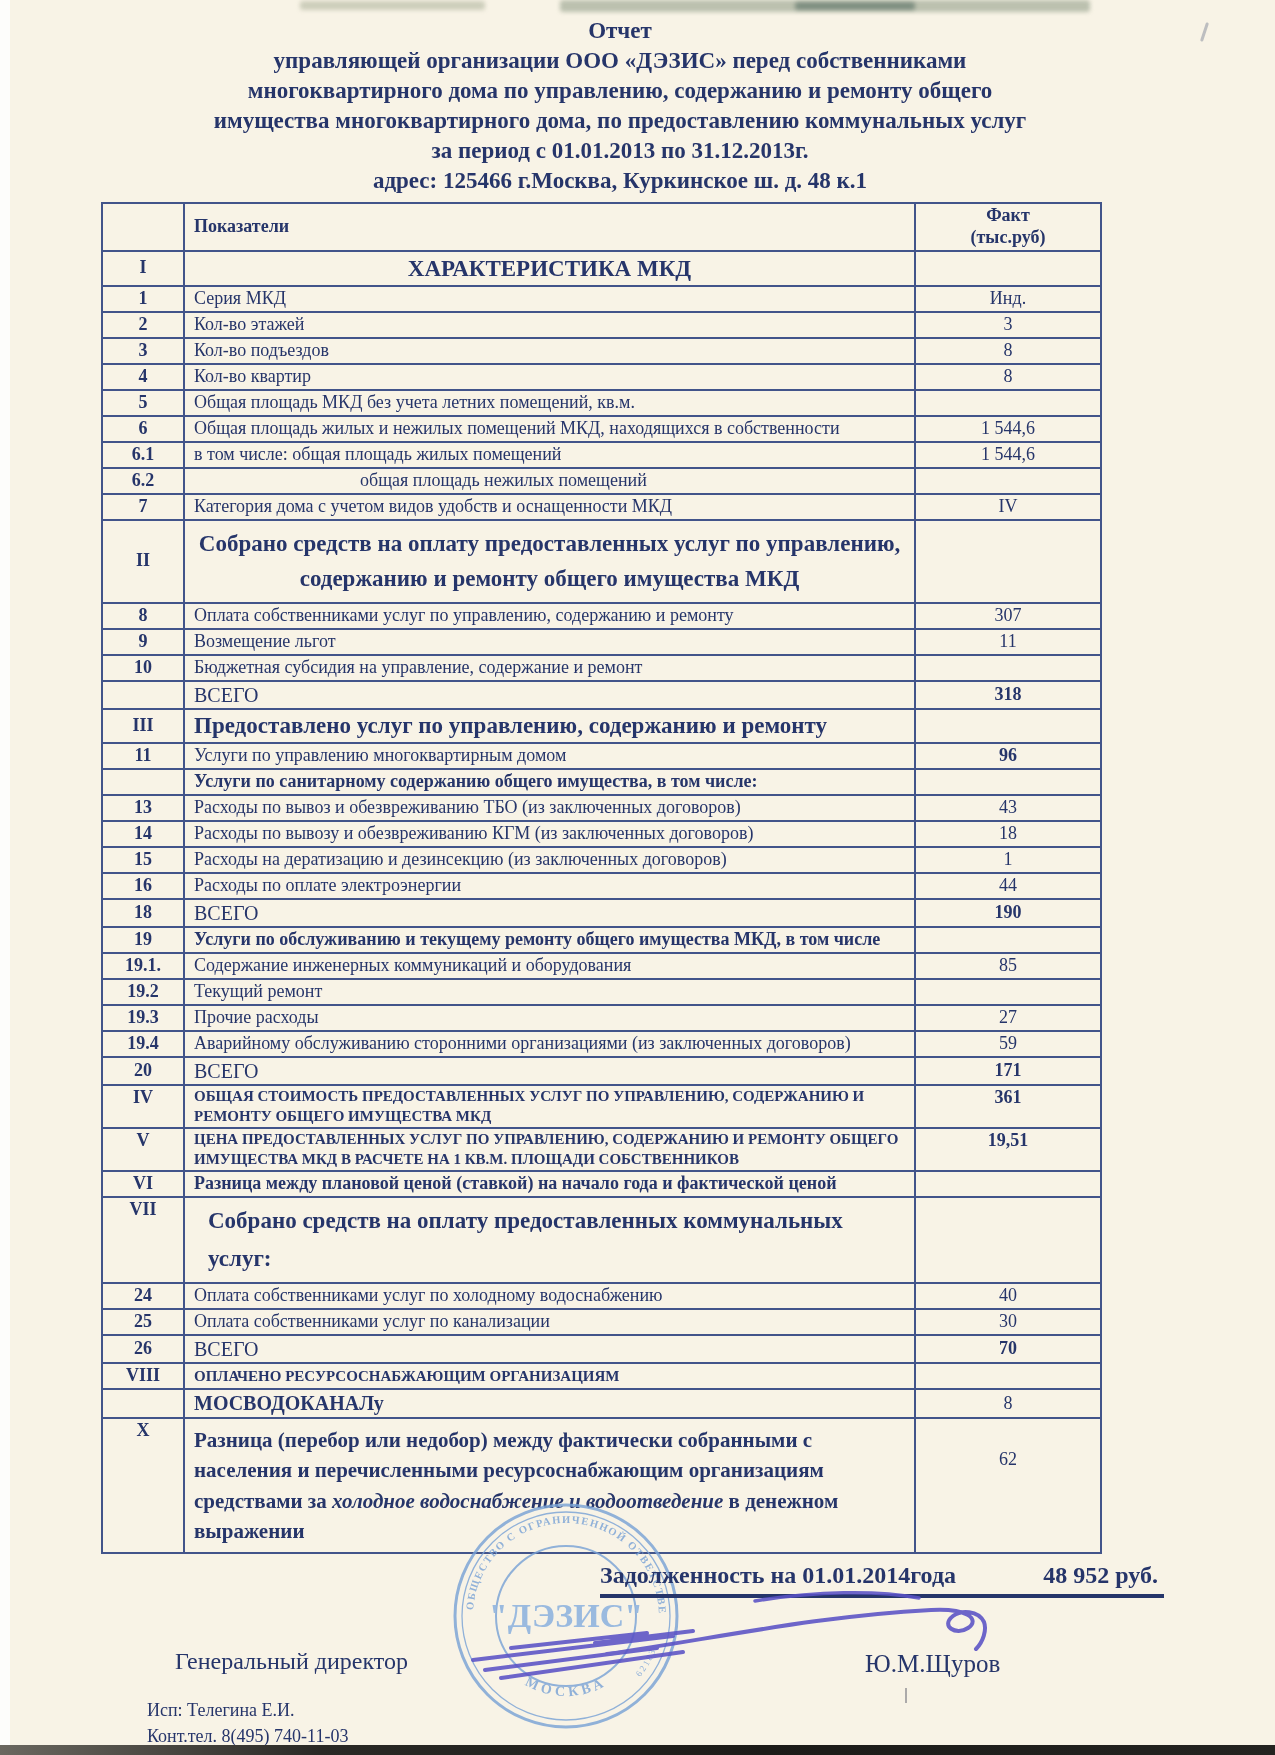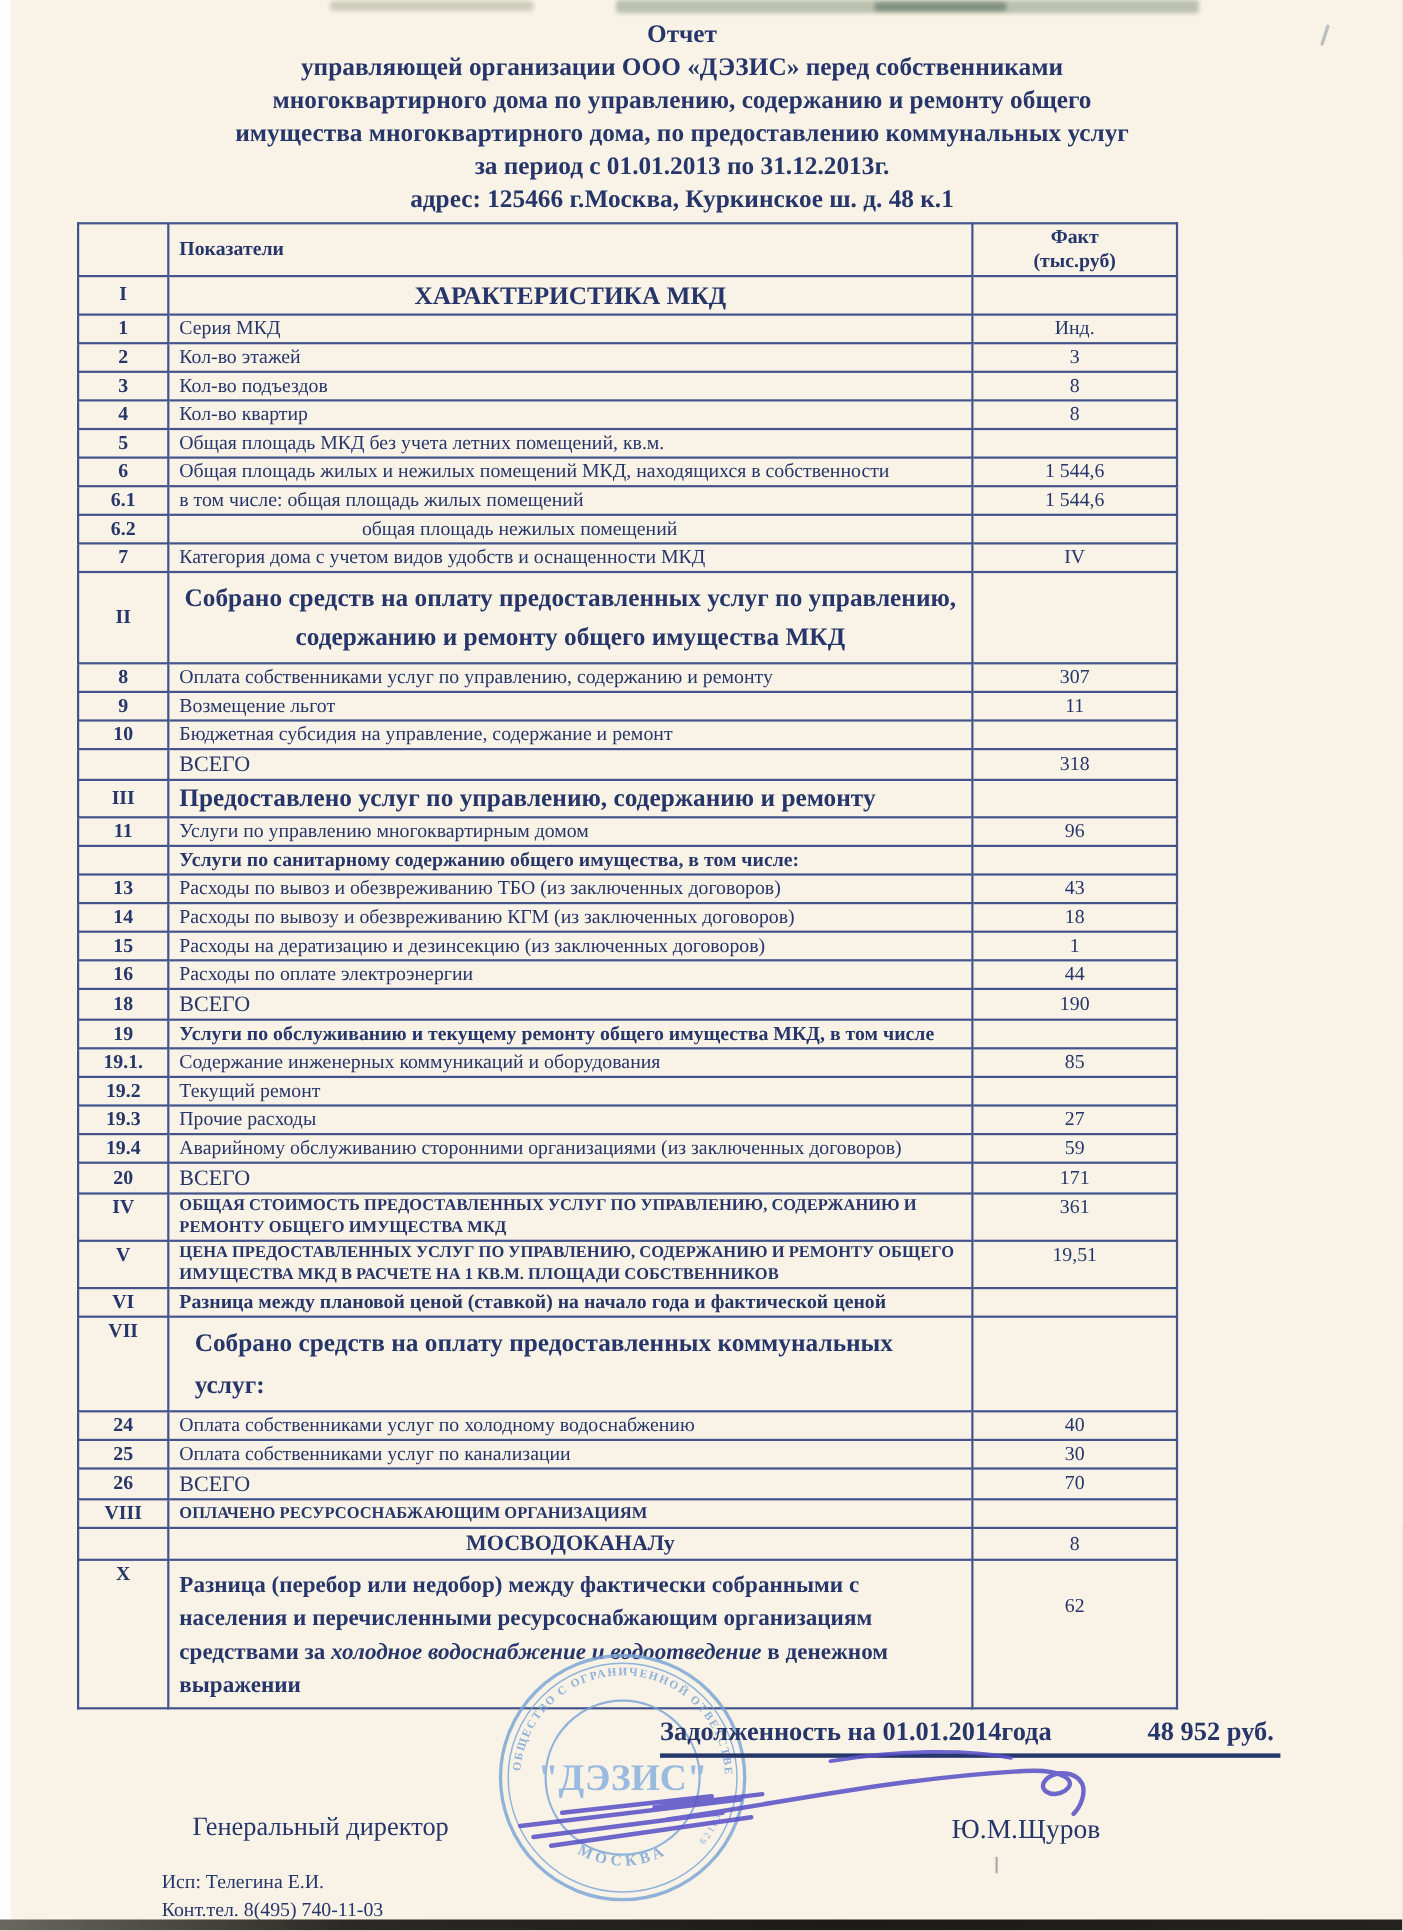--- a/index.html
+++ b/index.html
@@ -23,42 +23,42 @@
   .smudge.c{left:795px;top:2px;width:120px;height:8px;background:rgba(66,94,84,.5);}
   .pen-mark{position:absolute;left:1203px;top:22px;width:3px;height:20px;
     background:rgba(140,145,160,.55);transform:rotate(18deg);border-radius:2px;}
   .tick-mark{position:absolute;left:905px;top:1688px;width:2px;height:15px;
     background:rgba(110,110,120,.55);}
   
   .title{position:relative;margin:16px 95px 6px 60px;text-align:center;
     font-weight:bold;font-size:23px;line-height:30px;}
   
   table.report{
-    position:relative;margin-left:70px;width:1001px;
+    position:relative;margin-left:101px;width:1001px;
     border-collapse:collapse;table-layout:fixed;
   }
   table.report th,table.report td{
     border:2px solid var(--border);padding:1px 9px;
     font-size:18px;line-height:1.22;vertical-align:middle;
   }
   th.c-num, td.c-num{width:62px;text-align:center;font-weight:bold;padding:1px 2px;}
   th.c-ind, td.c-ind{text-align:left;}
   th.c-val, td.c-val{width:166px;text-align:center;font-size:19px;}
   thead th{font-weight:bold;font-size:22px;text-align:center;line-height:1.2;padding:4px 6px;}
-  td.c-val.b{font-weight:normal;}
+  td.c-val.b{font-weight:bold;}
   tr.vtop td{vertical-align:top;}
   tr.row-big-center td.c-ind{text-align:center;font-weight:bold;font-size:23px;line-height:1.35;}
   tr.row-big-center-spaced td.c-ind{text-align:center;font-weight:bold;font-size:23px;line-height:1.55;padding:5px 9px;}
   tr.row-big-left td.c-ind{font-weight:bold;font-size:23px;line-height:1.3;}
   tr.row-big-left-spaced td.c-ind{font-weight:bold;font-size:23px;line-height:1.65;padding:4px 23px;}
   tr.row-bold td.c-ind{font-weight:bold;}
   tr.row-total td.c-ind{font-weight:normal;font-size:20px;}
   tr.row-caps td.c-ind{font-weight:bold;font-size:15px;line-height:1.3;}
   tr.row-italic-center td.c-ind{text-align:center;font-weight:bold;font-style:italic;font-size:19px;}
-  tr.row-center-bold td.c-ind{text-align:center;font-weight:bold;font-size:20px;}
+  tr.row-center-bold td.c-ind{text-align:left;font-weight:bold;font-size:20px;}
   tr.row-indent td.c-ind{padding-left:175px;}
   tr.row-x td.c-ind{font-weight:bold;font-size:21px;line-height:1.45;padding:6px 9px;}
   tr.row-x td.c-ind i{font-style:italic;}
   tr.row-x td.c-val{padding-top:30px;}
   
   .debt{
     position:relative;margin:8px 0 0 600px;width:558px;
     display:flex;justify-content:space-between;align-items:baseline;
     border-bottom:4px solid var(--ink);padding:0 6px 5px 0;
     font-weight:bold;font-size:24px;z-index:6;

